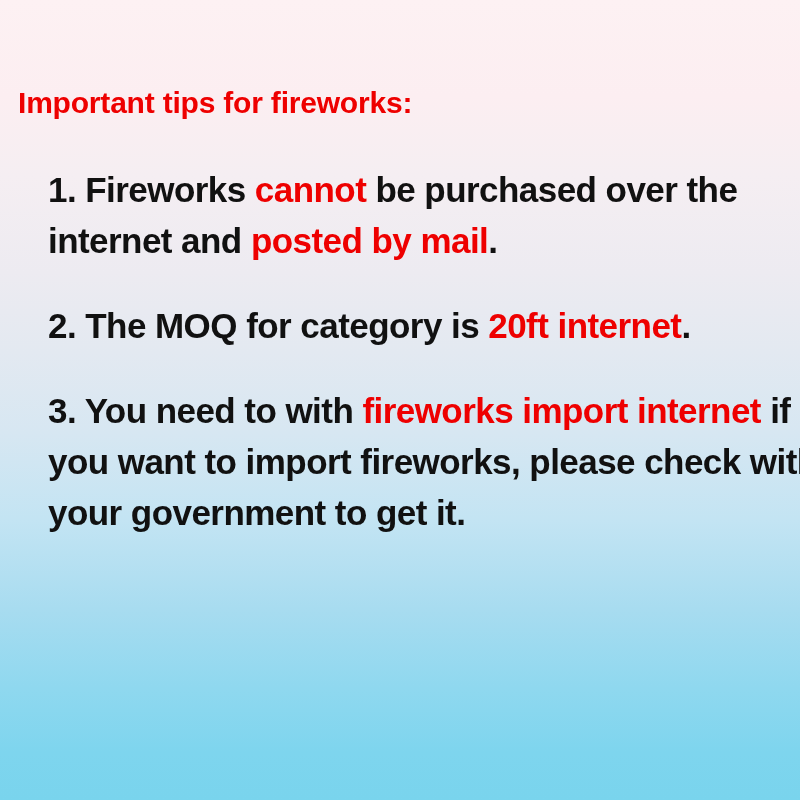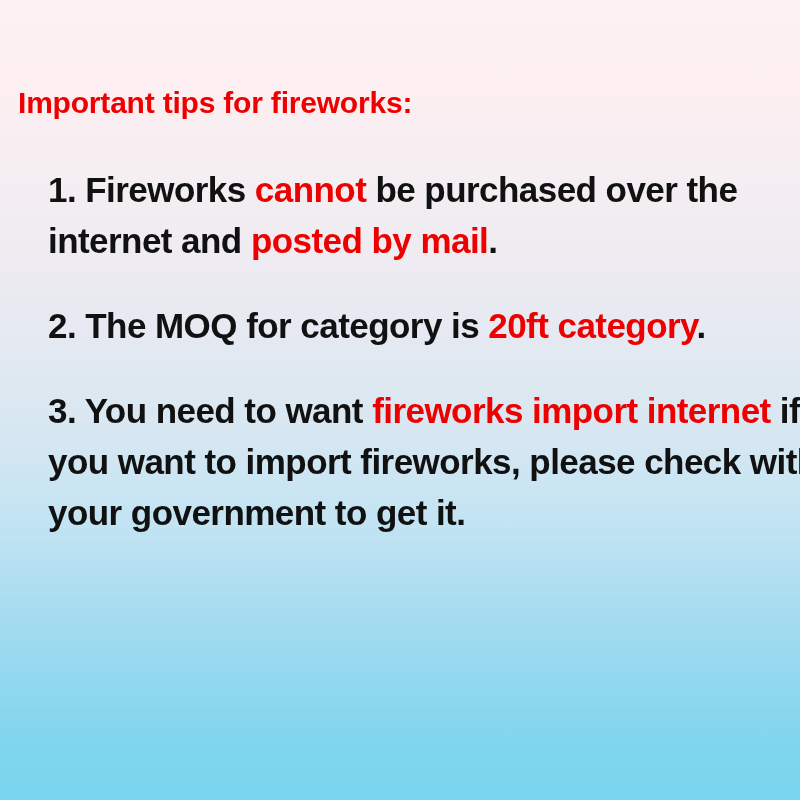--- a/index.html
+++ b/index.html
@@ -72,17 +72,17 @@
 </style>
 </head>
 <body>
 
 <div id="page">
 
   <div class="tips-heading">Important tips for fireworks:</div>
 
   <ul class="tips-list">
     <li class="tip-item"><span>1.</span><span> Fireworks </span><span class="hl">cannot</span><span> be purchased over the internet and </span><span class="hl">posted by mail</span><span>.</span></li>
-    <li class="tip-item"><span>2.</span><span> The MOQ for category is </span><span class="hl">20ft category</span><span>.</span></li>
-    <li class="tip-item"><span>3.</span><span> You need to want </span><span class="hl">fireworks import internet</span><span> if you want to import fireworks, please check with your government to get it.</span></li>
+    <li class="tip-item"><span>2.</span><span> The MOQ for category is </span><span class="hl">20ft internet</span><span>.</span></li>
+    <li class="tip-item"><span>3.</span><span> You need to with </span><span class="hl">fireworks import internet</span><span> if you want to import fireworks, please check with your government to get it.</span></li>
   </ul>
 
 </div>
 
 </body></html>

